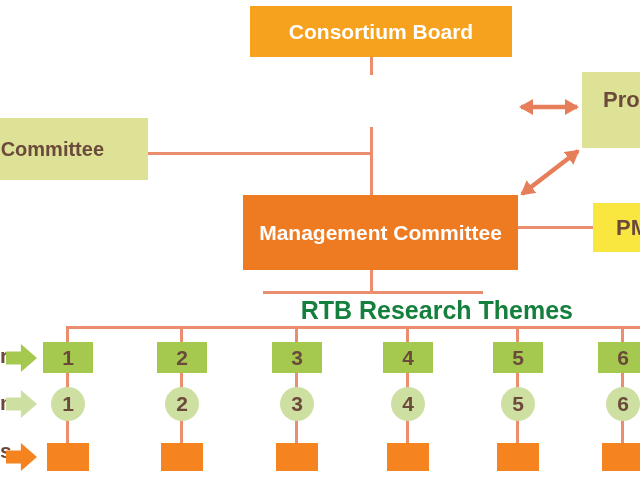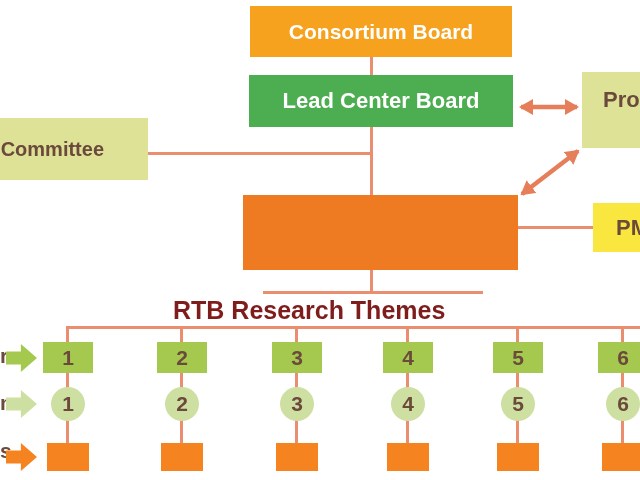--- a/index.html
+++ b/index.html
@@ -62,32 +62,32 @@
       <marker id="ah" markerUnits="userSpaceOnUse" markerWidth="14" markerHeight="16" refX="12" refY="8" orient="auto-start-reverse">
         <path d="M0,0 L14,8 L0,16 Z" fill="#E67E5A"></path>
       </marker>
     </defs>
     <line x1="521" y1="107" x2="577" y2="107" stroke="#E67E5A" stroke-width="4.5" marker-start="url(#ah)" marker-end="url(#ah)"></line>
     <line x1="522" y1="194" x2="578" y2="151" stroke="#E67E5A" stroke-width="4.5" marker-start="url(#ah)" marker-end="url(#ah)"></line>
   </svg>
 
   <div class="box" style="left:250px;top:6px;width:262px;height:51px;background:#F6A21E;font-size:21px;">Consortium Board</div>
 
-  <div class="box" style="left:249px;top:75px;width:264px;height:52px;background:#4CAE50;font-size:22px;">Lead Center Board</div>
 
   <div class="box brown" style="left:-62px;top:118px;width:210px;height:62px;background:#DDE296;font-size:20px;justify-content:flex-end;padding-right:44px;box-sizing:border-box;">g Committee</div>
 
   <div class="box brown" style="left:582px;top:72px;width:130px;height:76px;background:#DDE296;font-size:22px;justify-content:flex-start;align-items:flex-start;padding:15px 0 0 21px;box-sizing:border-box;">Pro</div>
 
   <div class="box brown" style="left:593px;top:203px;width:120px;height:49px;background:#F9E73F;font-size:22px;justify-content:flex-start;padding-left:23px;box-sizing:border-box;">PM</div>
 
   <div class="box" style="left:243px;top:195px;width:275px;height:75px;background:#EE7B22;font-size:21px;line-height:25px;flex-direction:column;">
+    <div>Management Committee</div>
   </div>
 
-  <div style="position:absolute;left:173px;top:296px;width:400px;text-align:left;color:#7f1d1d;font-size:25px;">RTB Research Themes</div>
+  <div style="position:absolute;left:173px;top:296px;width:400px;text-align:right;color:#15803d;font-size:25px;">RTB Research Themes</div>
 
   <div class="sq" style="left:43px;top:342px;">
       <span>1</span>
     </div>
   <div class="sq" style="left:157px;top:342px;">
       <span>2</span>
     </div>
   <div class="sq" style="left:272px;top:342px;">
       <span>3</span>
     </div>

